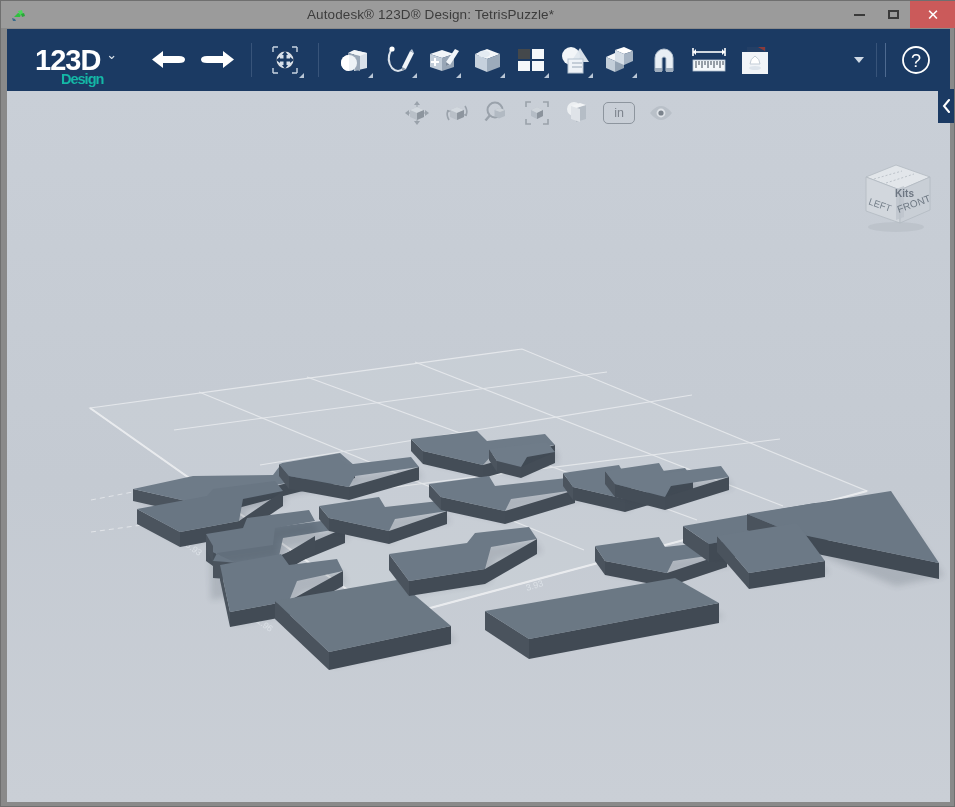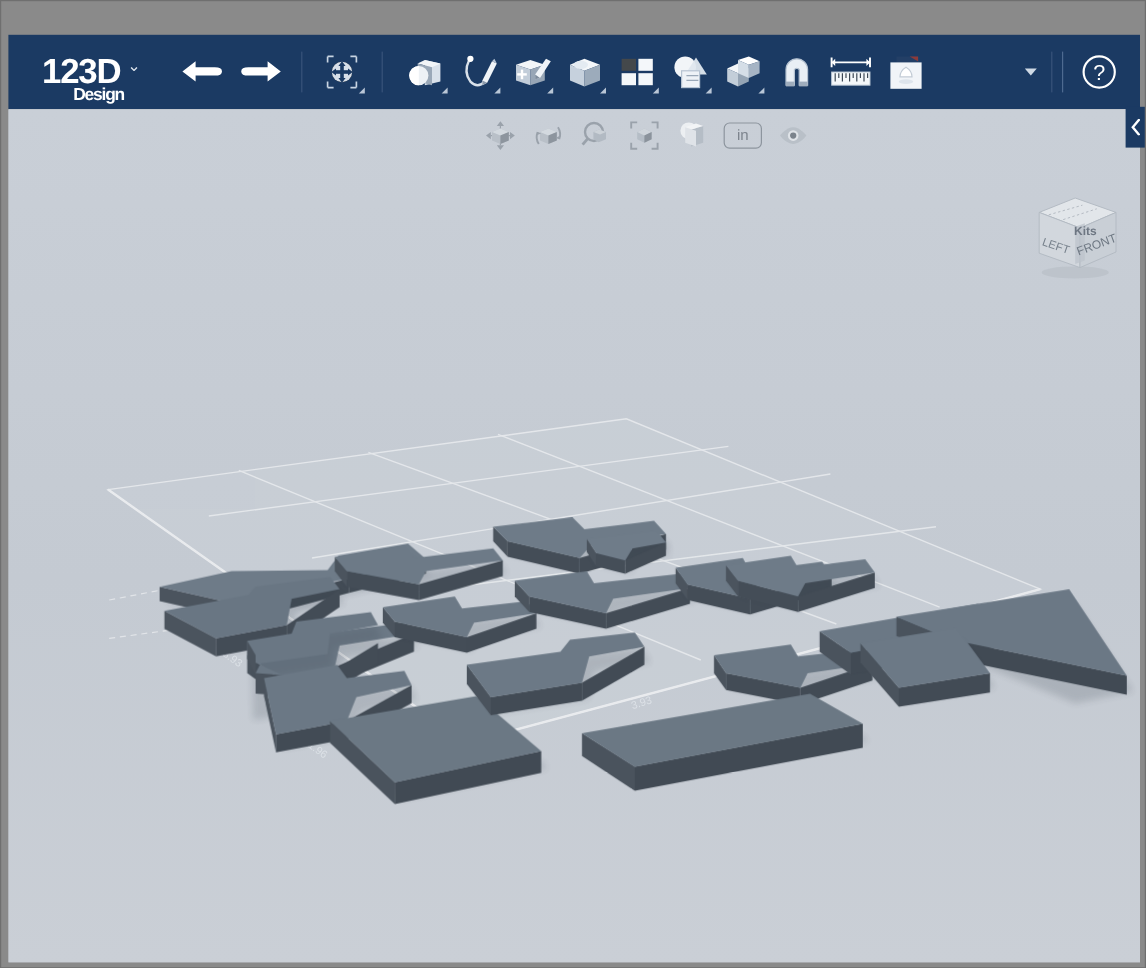--- a/index.html
+++ b/index.html
@@ -74,21 +74,21 @@
   #logo-123d {
     position: relative;
     color: #ffffff;
     font-size: 29px;
     font-weight: bold;
     line-height: 28px;
     letter-spacing: -1px;
   }
   #logo-design {
     position: absolute; left: 26px; top: 26px;
-    color: #ffffff;
+    color: #14b8a6;
     font-size: 14.5px;
     line-height: 14px;
   }
   #logo-chev {
     margin-left: 6px; margin-bottom: 12px;
     color: #dfe6ee; font-size: 13px;
   }
 
   .tb-sep {
     width: 1px; height: 34px;
@@ -191,20 +191,38 @@
     position: absolute; left: 0; top: 0;
     width: 943px; height: 711px;
     pointer-events: none;
   }
 </style>
 </head>
 <body>
 
 <div id="app-window">
 
+  <div id="title-bar">
+    <svg id="app-icon" viewBox="0 0 20 20">
+      <path d="M5 12 l4 -4 3 1 -1 3 z" fill="#2fbf3f"></path>
+      <path d="M9 6 l4 -1 1 4 -3 1 z" fill="#4ad858"></path>
+      <path d="M3 13 l3 1 1 2 -3 0 z" fill="#3a6b8a"></path>
+      <path d="M12 9 l3 -1 1 3 -3 1 z" fill="#28a838"></path>
+    </svg>
+    <div id="window-title">Autodesk® 123D® Design: TetrisPuzzle*</div>
+    <div class="win-btn" id="btn-minimize">
+      <span class="glyph-min"></span>
+    </div>
+    <div class="win-btn" id="btn-maximize">
+      <span class="glyph-max"></span>
+    </div>
+    <div class="win-btn" id="btn-close">
+      <span>✕</span>
+    </div>
+  </div>
 
   <div id="toolbar">
 
     <div id="logo-group">
       <div id="logo-123d">
         <span>123D</span>
         <div id="logo-design">Design</div>
       </div>
       <div id="logo-chev">⌄</div>
     </div>

